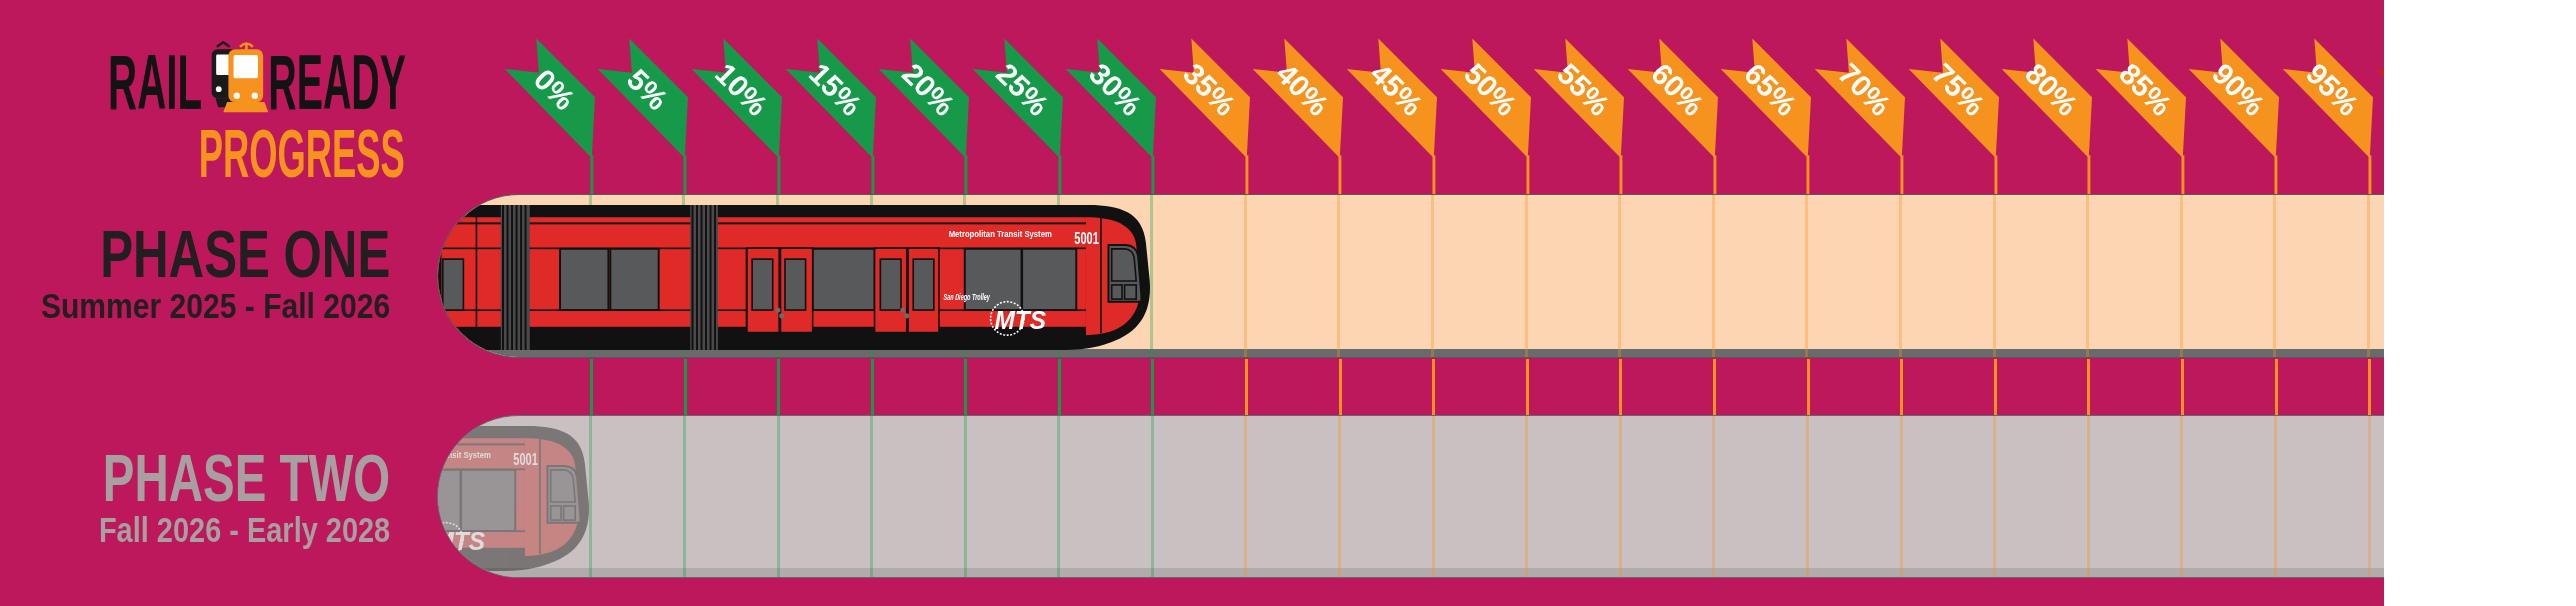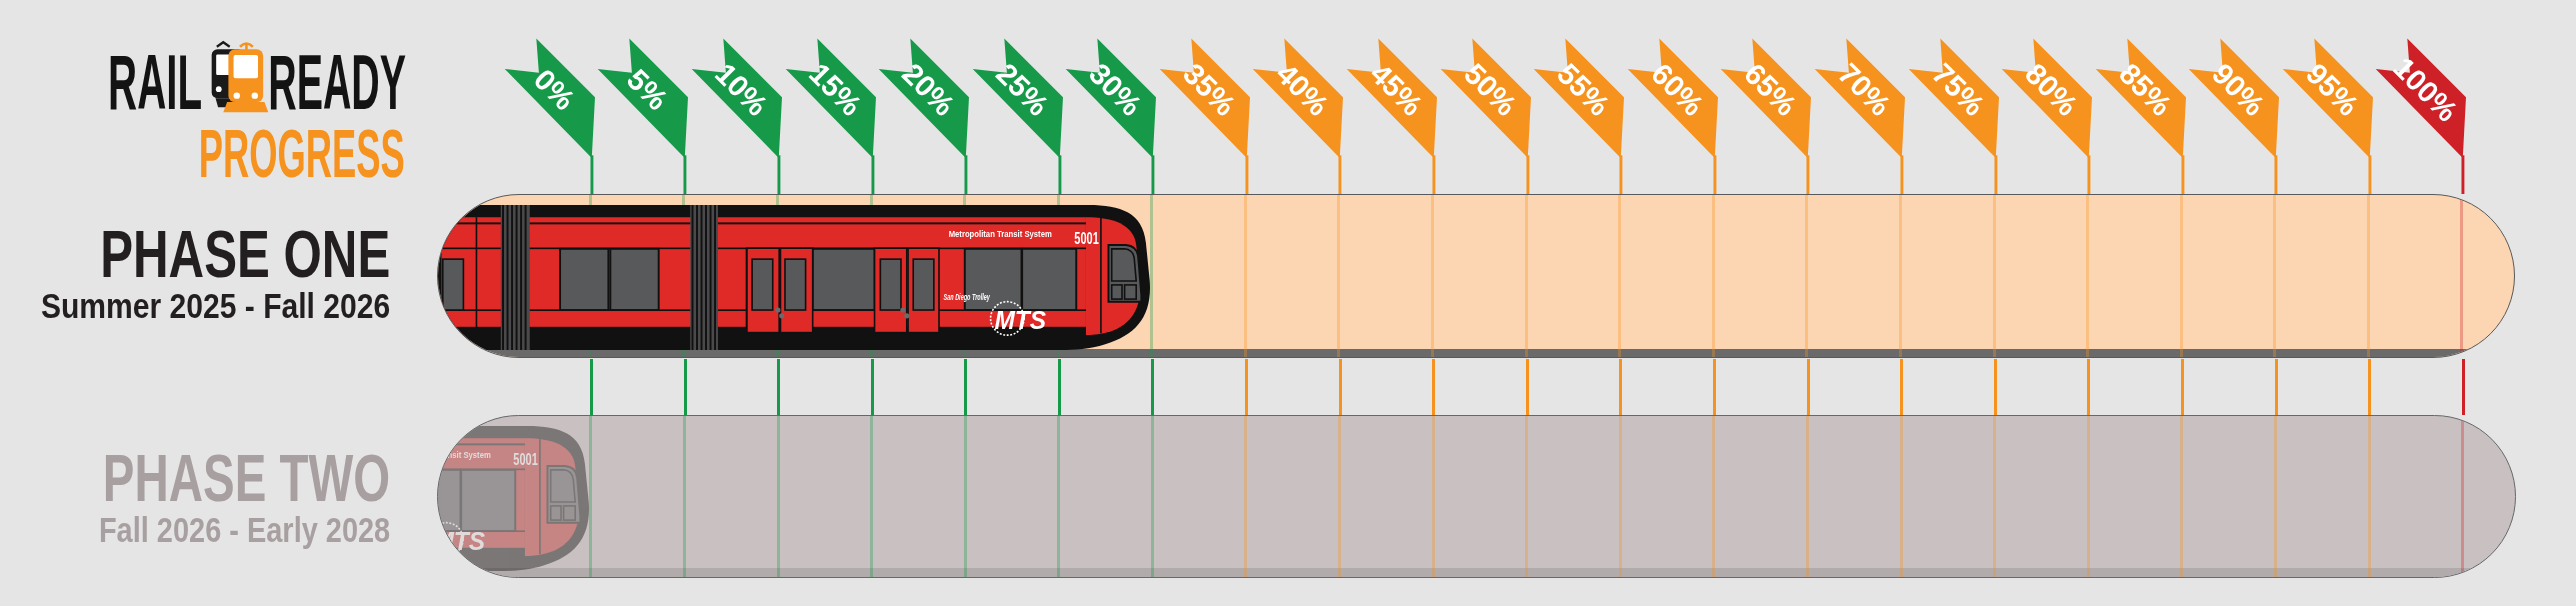--- a/index.html
+++ b/index.html
@@ -1,16 +1,16 @@
 <!DOCTYPE html>
 <html style="font-size:10.3px"><head>
 <meta charset="utf-8">
 <style>
   html,body{margin:0;padding:0;background:#fff;}
-  #stage{position:relative;width:2576px;height:607px;overflow:hidden;background:#e5e5e5;
+  #stage{position:relative;width:2384px;height:607px;overflow:hidden;background:#be185d;
          font-family:"Liberation Sans",sans-serif;}
 
   
   .flag{position:absolute;width:97px;height:158px;z-index:6;}
   .flag-label{font-family:"Liberation Sans",sans-serif;font-weight:bold;font-size:46px;fill:#ffffff;}
   .gap-pole{position:absolute;width:2.9px;z-index:2;}
 
   
   .bar{position:absolute;box-sizing:border-box;border:1.9px solid #58595B;border-radius:84px;
        overflow:hidden;z-index:3;}

